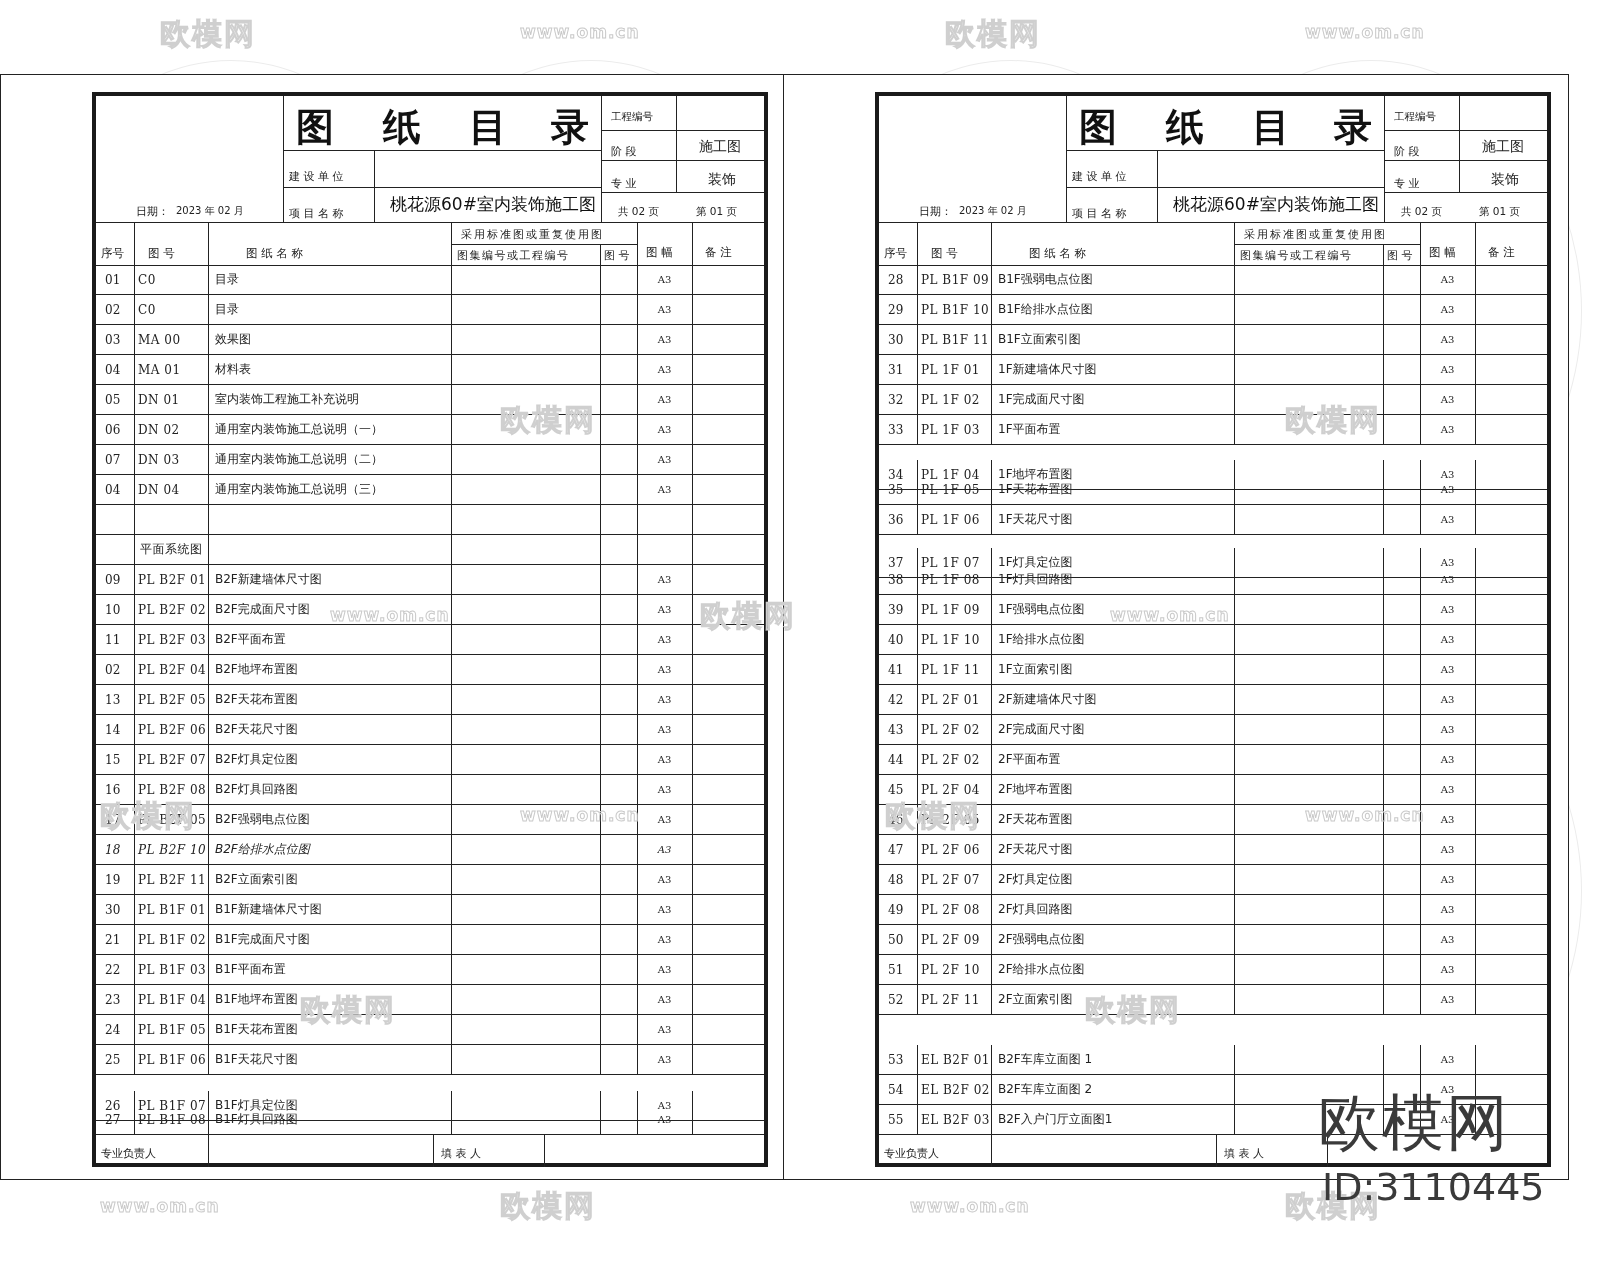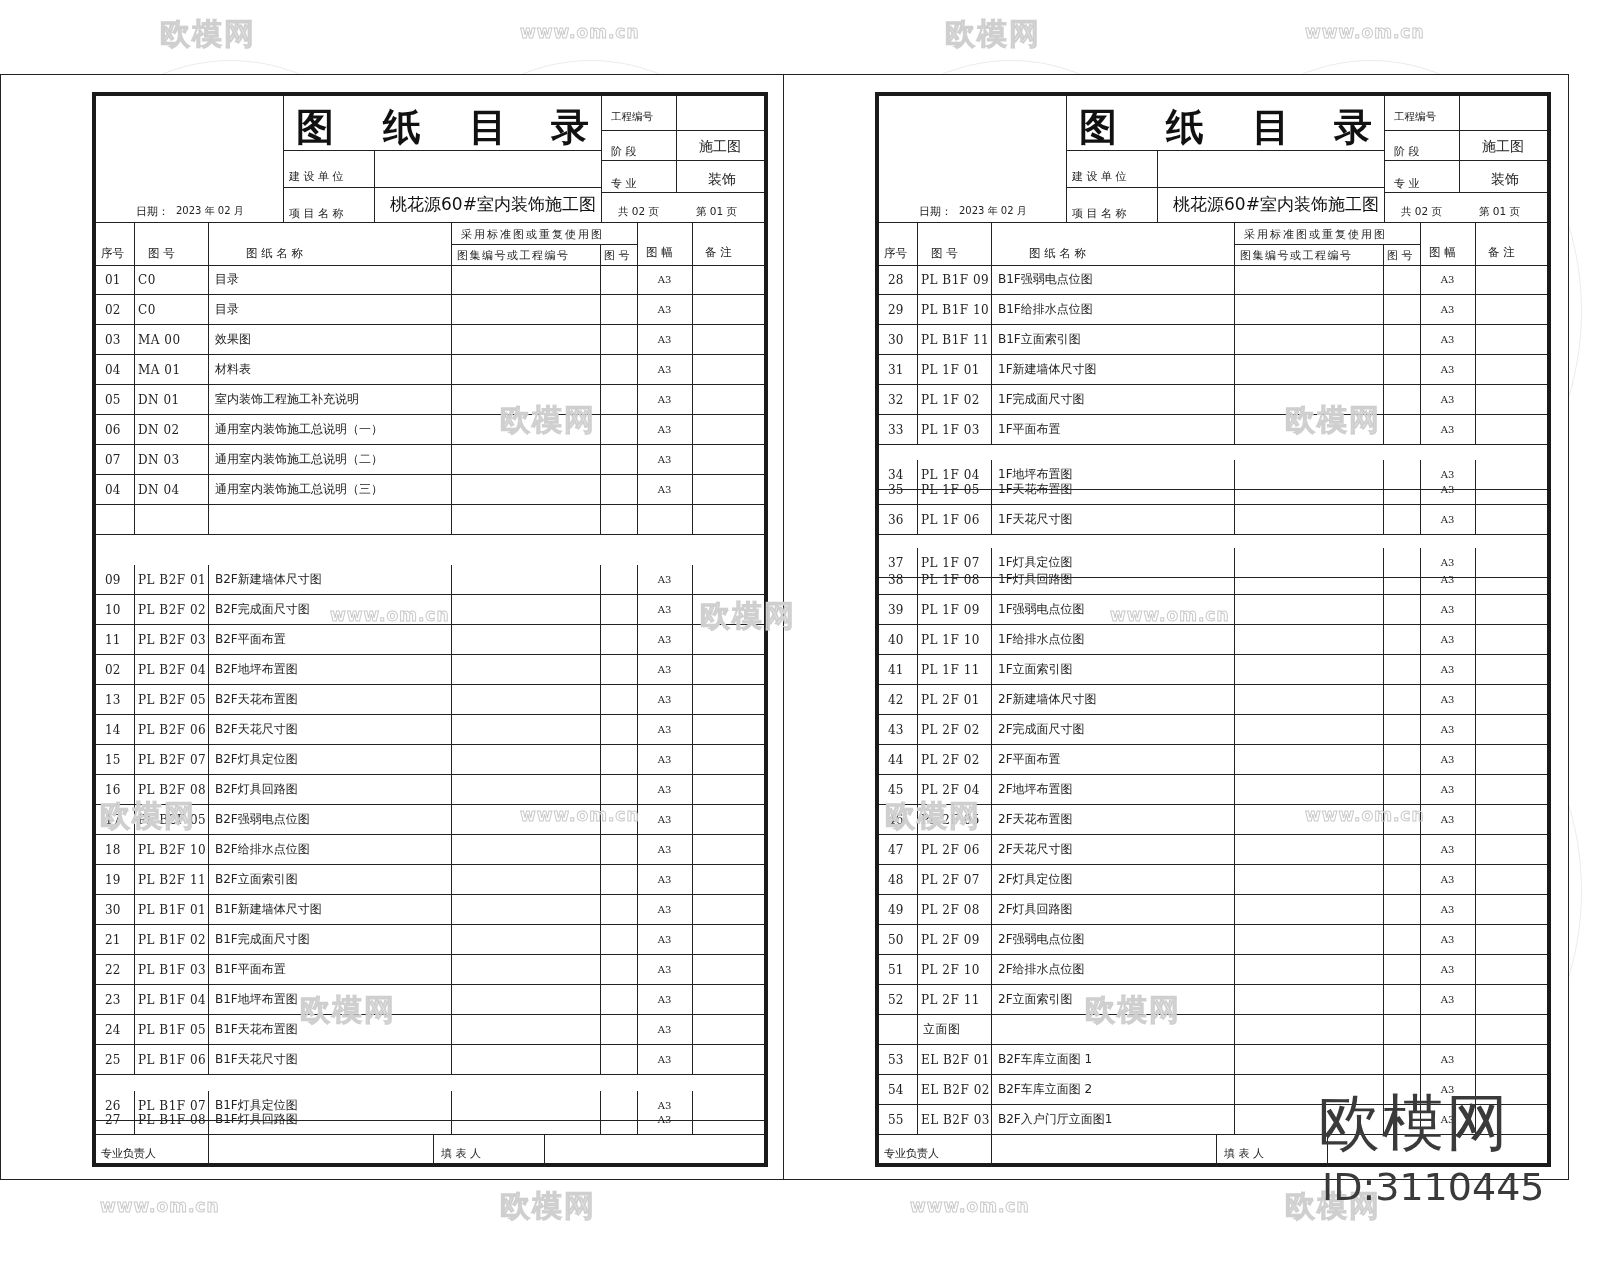--- a/index.html
+++ b/index.html
@@ -201,20 +201,32 @@
           <div class="rowv" style="left:112px"></div>
           <div class="rowv" style="left:355px"></div>
           <div class="rowv" style="left:504px"></div>
           <div class="rowv" style="left:541px"></div>
           <div class="rowv" style="left:596px"></div>
           <span class="cell c-seq"></span>
           <span class="cell c-code"></span>
           <span class="cell c-name"></span>
           <span class="cell c-size"></span>
         </div>
+      <div class="row" style="top:270px;">
+          <div class="rowv" style="left:38px"></div>
+          <div class="rowv" style="left:112px"></div>
+          <div class="rowv" style="left:355px"></div>
+          <div class="rowv" style="left:504px"></div>
+          <div class="rowv" style="left:541px"></div>
+          <div class="rowv" style="left:596px"></div>
+          <span class="cell c-seq"></span>
+          <span class="cell c-code" style="font-family:'DejaVu Sans',sans-serif;padding-left:6px;">平面系统图</span>
+          <span class="cell c-name"></span>
+          <span class="cell c-size"></span>
+        </div>
       <div class="row" style="top:300px;">
           <div class="rowv" style="left:38px"></div>
           <div class="rowv" style="left:112px"></div>
           <div class="rowv" style="left:355px"></div>
           <div class="rowv" style="left:504px"></div>
           <div class="rowv" style="left:541px"></div>
           <div class="rowv" style="left:596px"></div>
           <span class="cell c-seq">09</span>
           <span class="cell c-code">PL B2F 01</span>
           <span class="cell c-name">B2F新建墙体尺寸图</span>
@@ -309,21 +321,21 @@
           <div class="rowv" style="left:112px"></div>
           <div class="rowv" style="left:355px"></div>
           <div class="rowv" style="left:504px"></div>
           <div class="rowv" style="left:541px"></div>
           <div class="rowv" style="left:596px"></div>
           <span class="cell c-seq">17</span>
           <span class="cell c-code">PL B2F 05</span>
           <span class="cell c-name">B2F强弱电点位图</span>
           <span class="cell c-size">A3</span>
         </div>
-      <div class="row" style="top:570px;">
+      <div class="row" style="top:570px;font-style:italic;">
           <div class="rowv" style="left:38px"></div>
           <div class="rowv" style="left:112px"></div>
           <div class="rowv" style="left:355px"></div>
           <div class="rowv" style="left:504px"></div>
           <div class="rowv" style="left:541px"></div>
           <div class="rowv" style="left:596px"></div>
           <span class="cell c-seq">18</span>
           <span class="cell c-code">PL B2F 10</span>
           <span class="cell c-name">B2F给排水点位图</span>
           <span class="cell c-size">A3</span>
@@ -792,32 +804,20 @@
           <div class="rowv" style="left:38px"></div>
           <div class="rowv" style="left:112px"></div>
           <div class="rowv" style="left:355px"></div>
           <div class="rowv" style="left:504px"></div>
           <div class="rowv" style="left:541px"></div>
           <div class="rowv" style="left:596px"></div>
           <span class="cell c-seq">52</span>
           <span class="cell c-code">PL 2F 11</span>
           <span class="cell c-name">2F立面索引图</span>
           <span class="cell c-size">A3</span>
-        </div>
-      <div class="row" style="top:750px;">
-          <div class="rowv" style="left:38px"></div>
-          <div class="rowv" style="left:112px"></div>
-          <div class="rowv" style="left:355px"></div>
-          <div class="rowv" style="left:504px"></div>
-          <div class="rowv" style="left:541px"></div>
-          <div class="rowv" style="left:596px"></div>
-          <span class="cell c-seq"></span>
-          <span class="cell c-code" style="font-family:'DejaVu Sans',sans-serif;padding-left:6px;">立面图</span>
-          <span class="cell c-name"></span>
-          <span class="cell c-size"></span>
         </div>
       <div class="row" style="top:780px;">
           <div class="rowv" style="left:38px"></div>
           <div class="rowv" style="left:112px"></div>
           <div class="rowv" style="left:355px"></div>
           <div class="rowv" style="left:504px"></div>
           <div class="rowv" style="left:541px"></div>
           <div class="rowv" style="left:596px"></div>
           <span class="cell c-seq">53</span>
           <span class="cell c-code">EL B2F 01</span>

